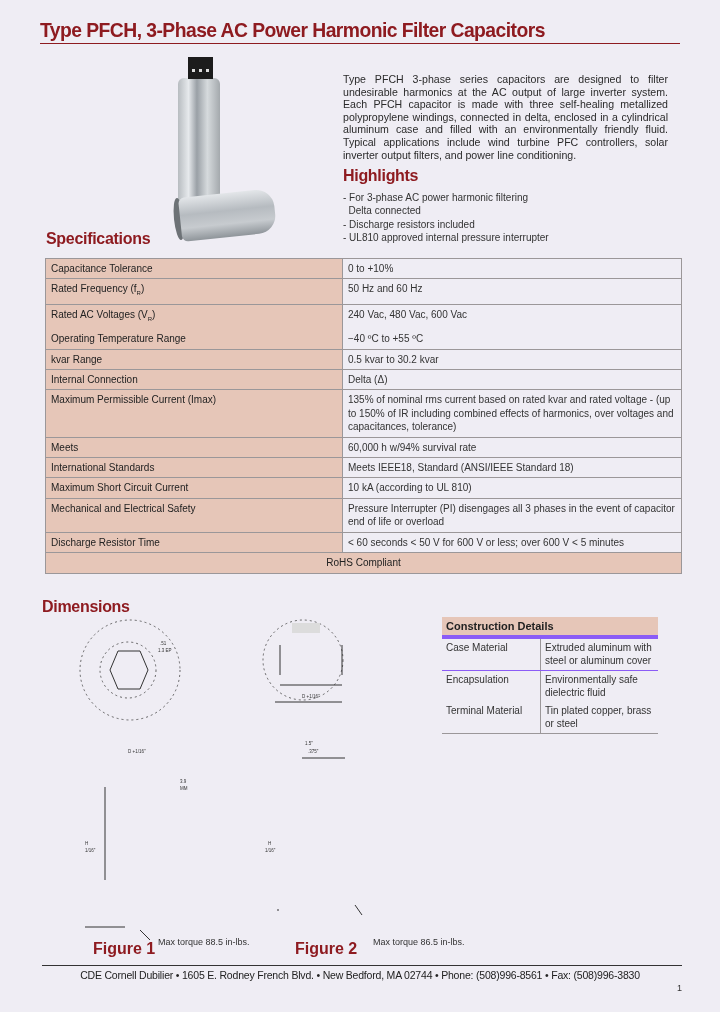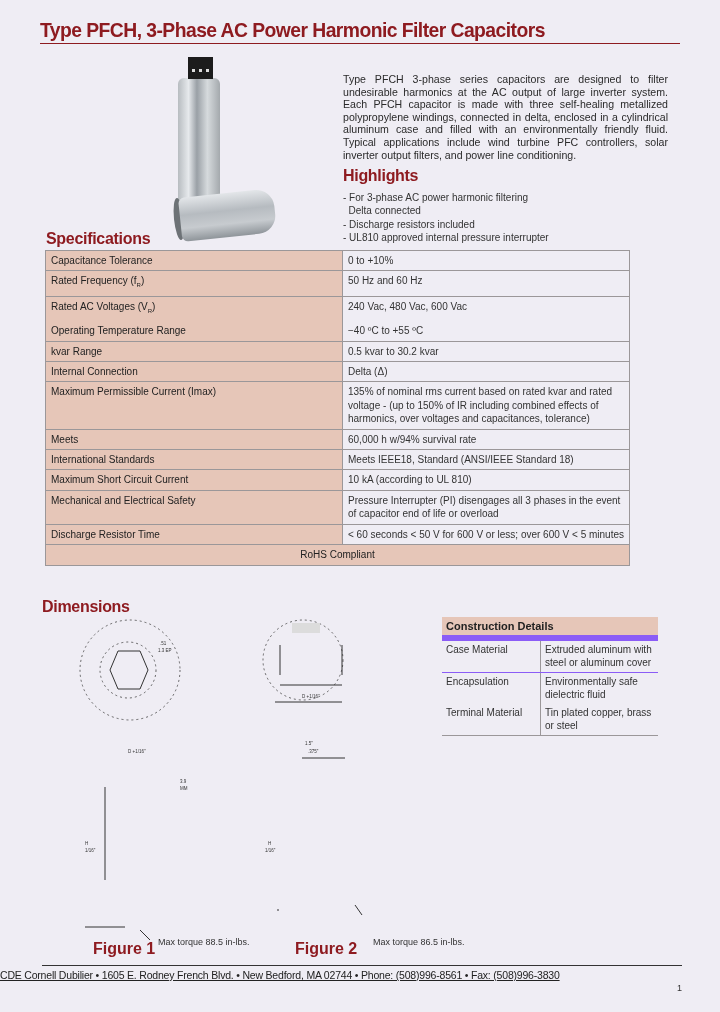--- a/index.html
+++ b/index.html
@@ -22,42 +22,42 @@
   .cap2-body { position:absolute; left:20px; top:148px; width:95px; height:44px; border-radius:6px 18px 18px 6px;
     background:linear-gradient(180deg,#e3e6e9 0%,#b6bbc0 40%,#c7cbcf 70%,#8f959a 100%); transform:rotate(-6deg); }
   .cap2-end { position:absolute; left:14px; top:153px; width:10px; height:42px; border-radius:50%; background:#6d7276; transform:rotate(-6deg); }
 
   .intro { position:absolute; left:343px; top:57px; width:325px; font-size:10.6px; line-height:12.6px; text-align:justify; color:#2a2a2a;margin-top:16px; }
   .h2 { position:absolute; font-size:16px; font-weight:bold; color:#8e1b20; letter-spacing:-0.3px; }
   .highlights { position:absolute; left:343px; top:191px; font-size:10px; line-height:13.4px; color:#333; }
   .highlights div { white-space:pre; }
 
   
-  .specs { position:absolute; left:45px; top:250px; width:585px; border-collapse:collapse; font-size:10px; color:#222; }
+  .specs { position:absolute; left:45px; top:258px; width:637px; border-collapse:collapse; font-size:10px; color:#222; }
   .specs td { border:1px solid #9b9799; padding:3px 5px; vertical-align:top; line-height:13.4px; }
   .specs td.k { background:#e6c6b8; width:286px; }
   .specs td.v { background:#efedf4; color:#333; }
   .specs tr.rohs td { background:#e6c6b8; text-align:center; }
   .specs .nb-top td { border-top:none;margin-top:32px; }
   .specs .nb-bot td { border-bottom:none; }
 
   
   .constr { position:absolute; left:442px; top:617px; width:216px; border-collapse:collapse; font-size:10px; color:#333; }
-  .constr th { background:#e6c6b8; text-align:left; font-weight:bold; padding:3px 4px; font-size:11px; color:#222; border-bottom:6px solid #8b5cf6; }
+  .constr th { background:#e6c6b8; text-align:left; font-weight:bold; padding:3px 4px; font-size:11px; color:#222; border-bottom:4px solid #8b5cf6; }
   .constr td { padding:3px 4px; line-height:12.5px; vertical-align:top; border-bottom:1px solid #8b5cf6; }
   .constr td.k { width:90px; border-right:1px solid #9b9799; }
   .constr tr.last td { border-bottom:1px solid #9b9799; }
   .constr tr.mid td { border-bottom:none; }
 
   .drawing { position:absolute; left:40px; top:615px; width:400px; height:340px; }
   .fig-label { position:absolute; font-size:16px; font-weight:bold; color:#8e1b20; }
   .torque { position:absolute; font-size:9px; color:#333; }
 
   .footer-rule { position:absolute; left:42px; top:965px; width:640px; height:1px; background:#333; }
-  .footer { position:absolute; left:0; width:720px; top:969px; font-size:10.5px; color:#222; letter-spacing:-0.2px;text-decoration:underline; }
+  .footer { position:absolute; left:0; width:720px; top:969px; text-align:center; font-size:10.5px; color:#222; letter-spacing:-0.2px; }
   .pagenum { position:absolute; left:677px; top:983px; font-size:9px; color:#333; }
 </style>
 </head>
 <body>
 
 <div class="title">Type PFCH, 3-Phase AC Power Harmonic Filter Capacitors</div>
 <div class="title-rule"></div>
 
 <div class="photo">
   <div class="cap1-body"></div>

